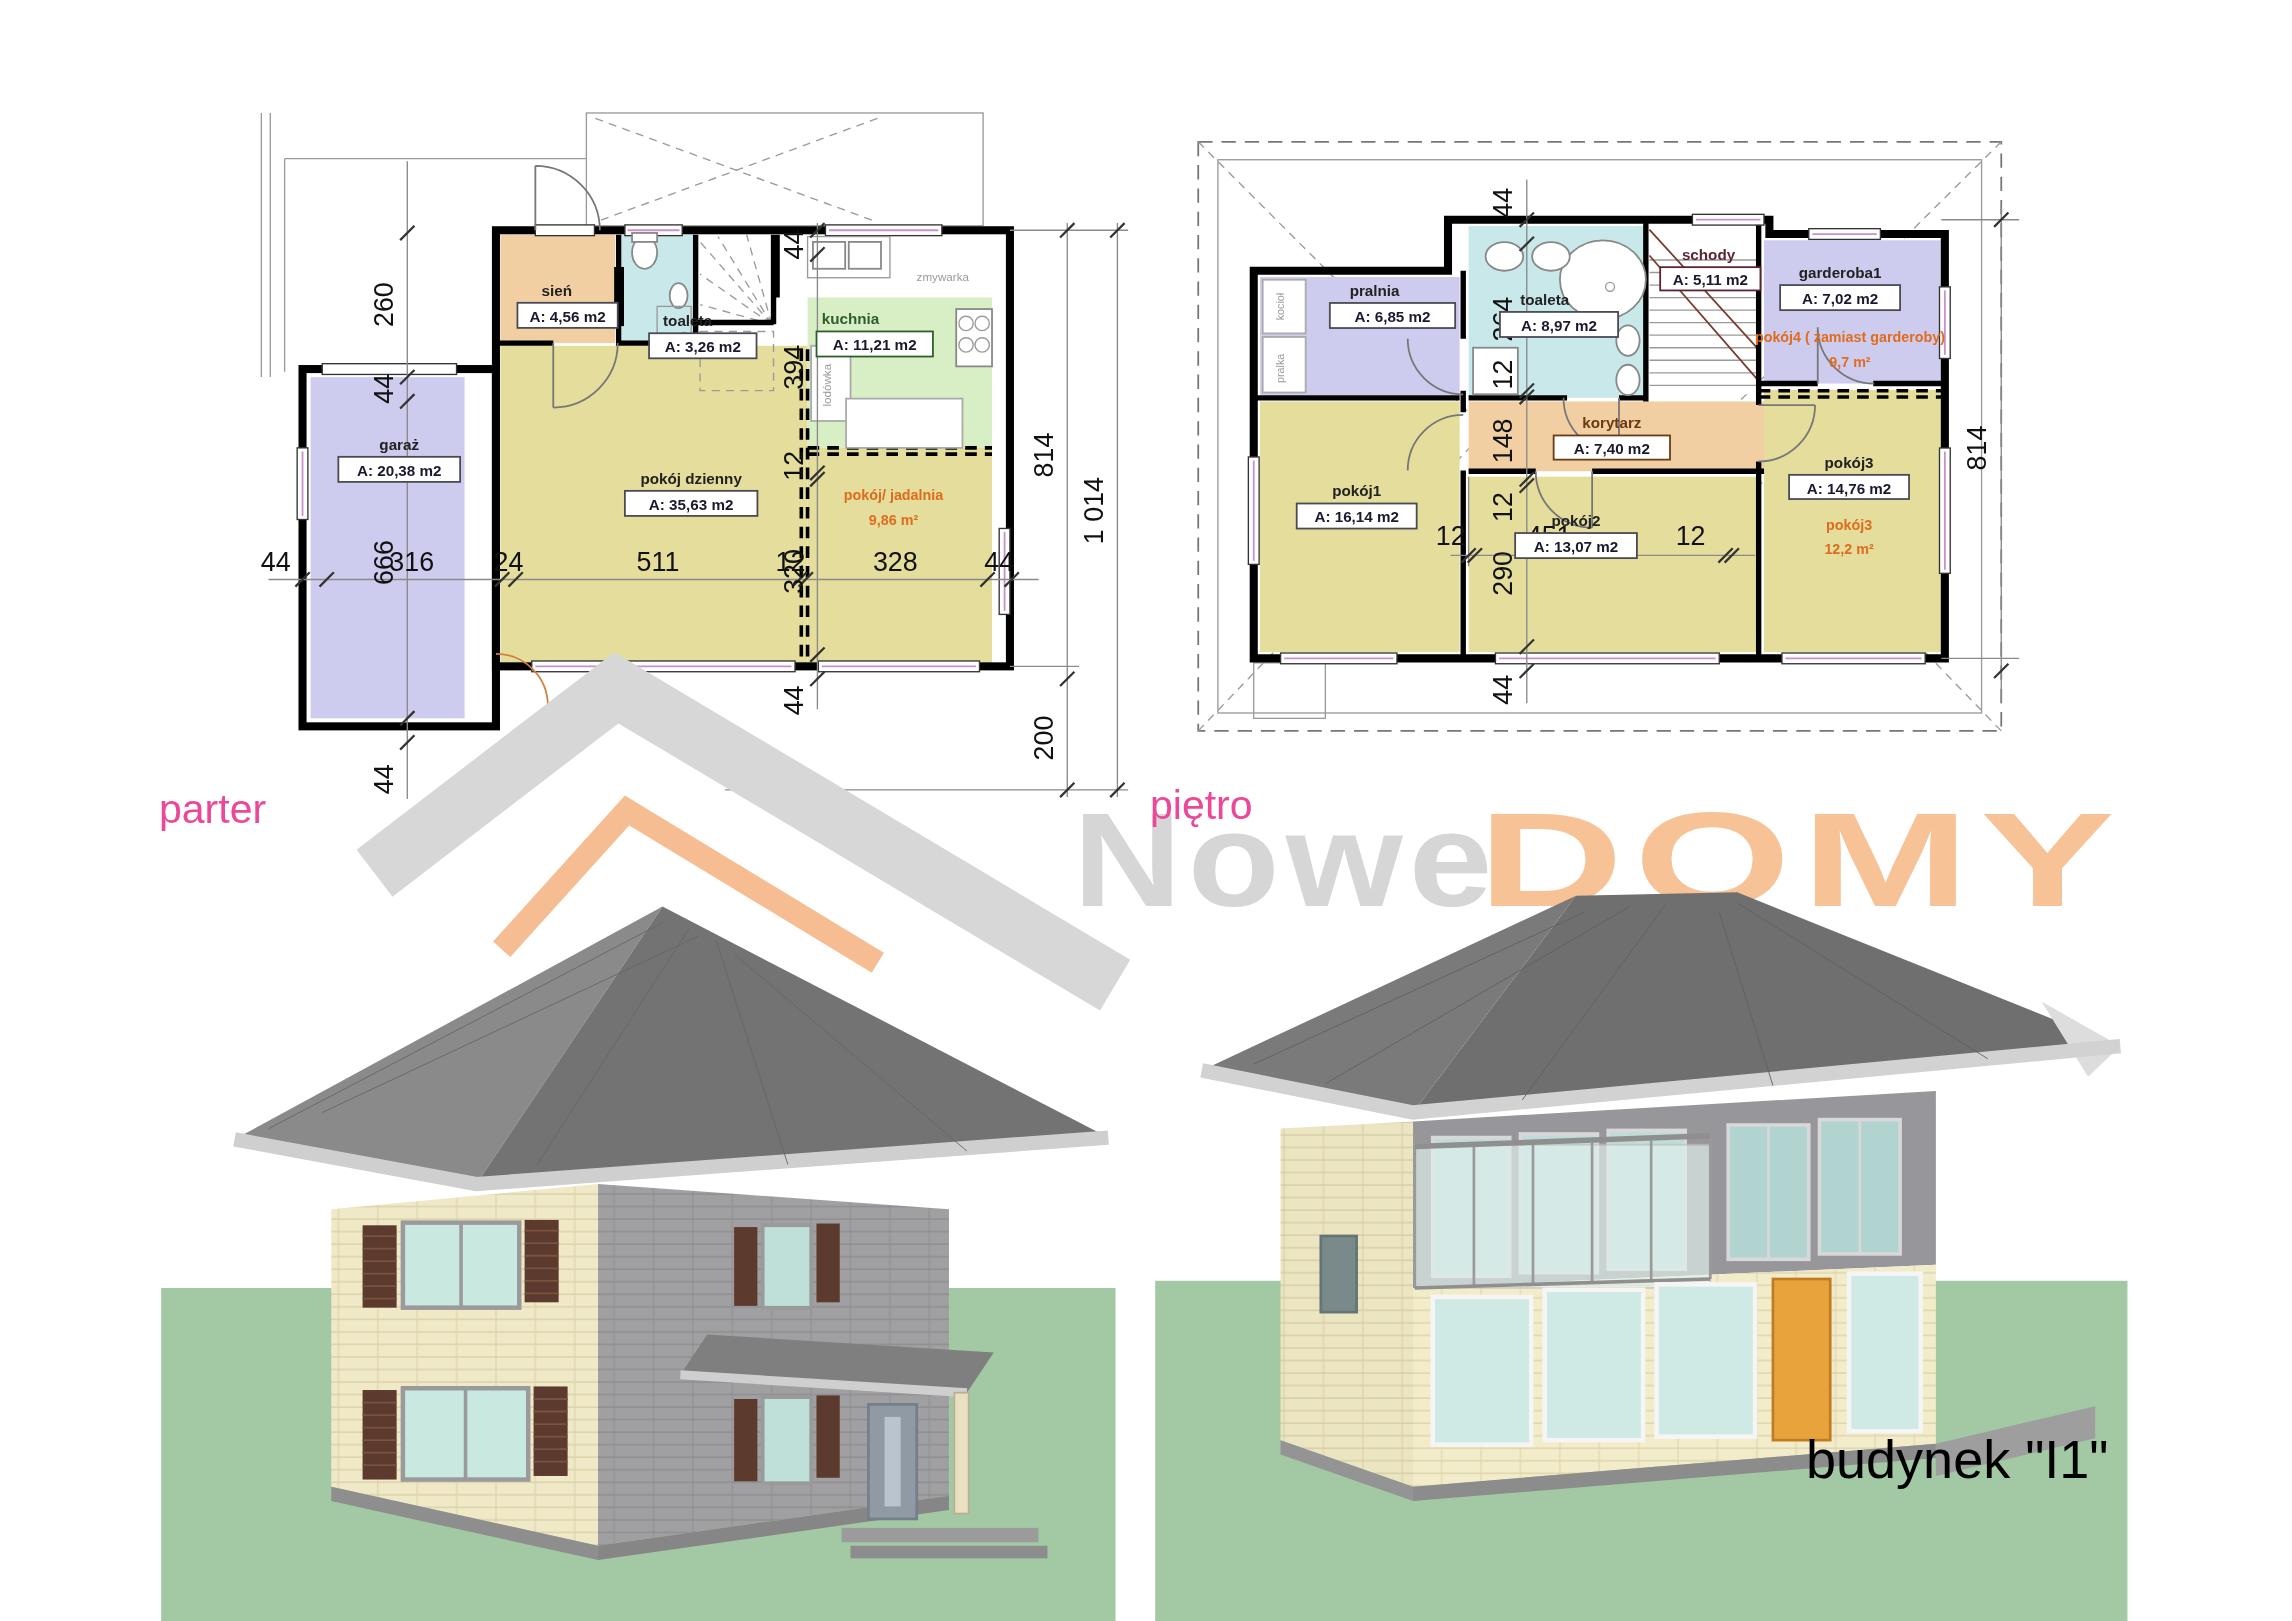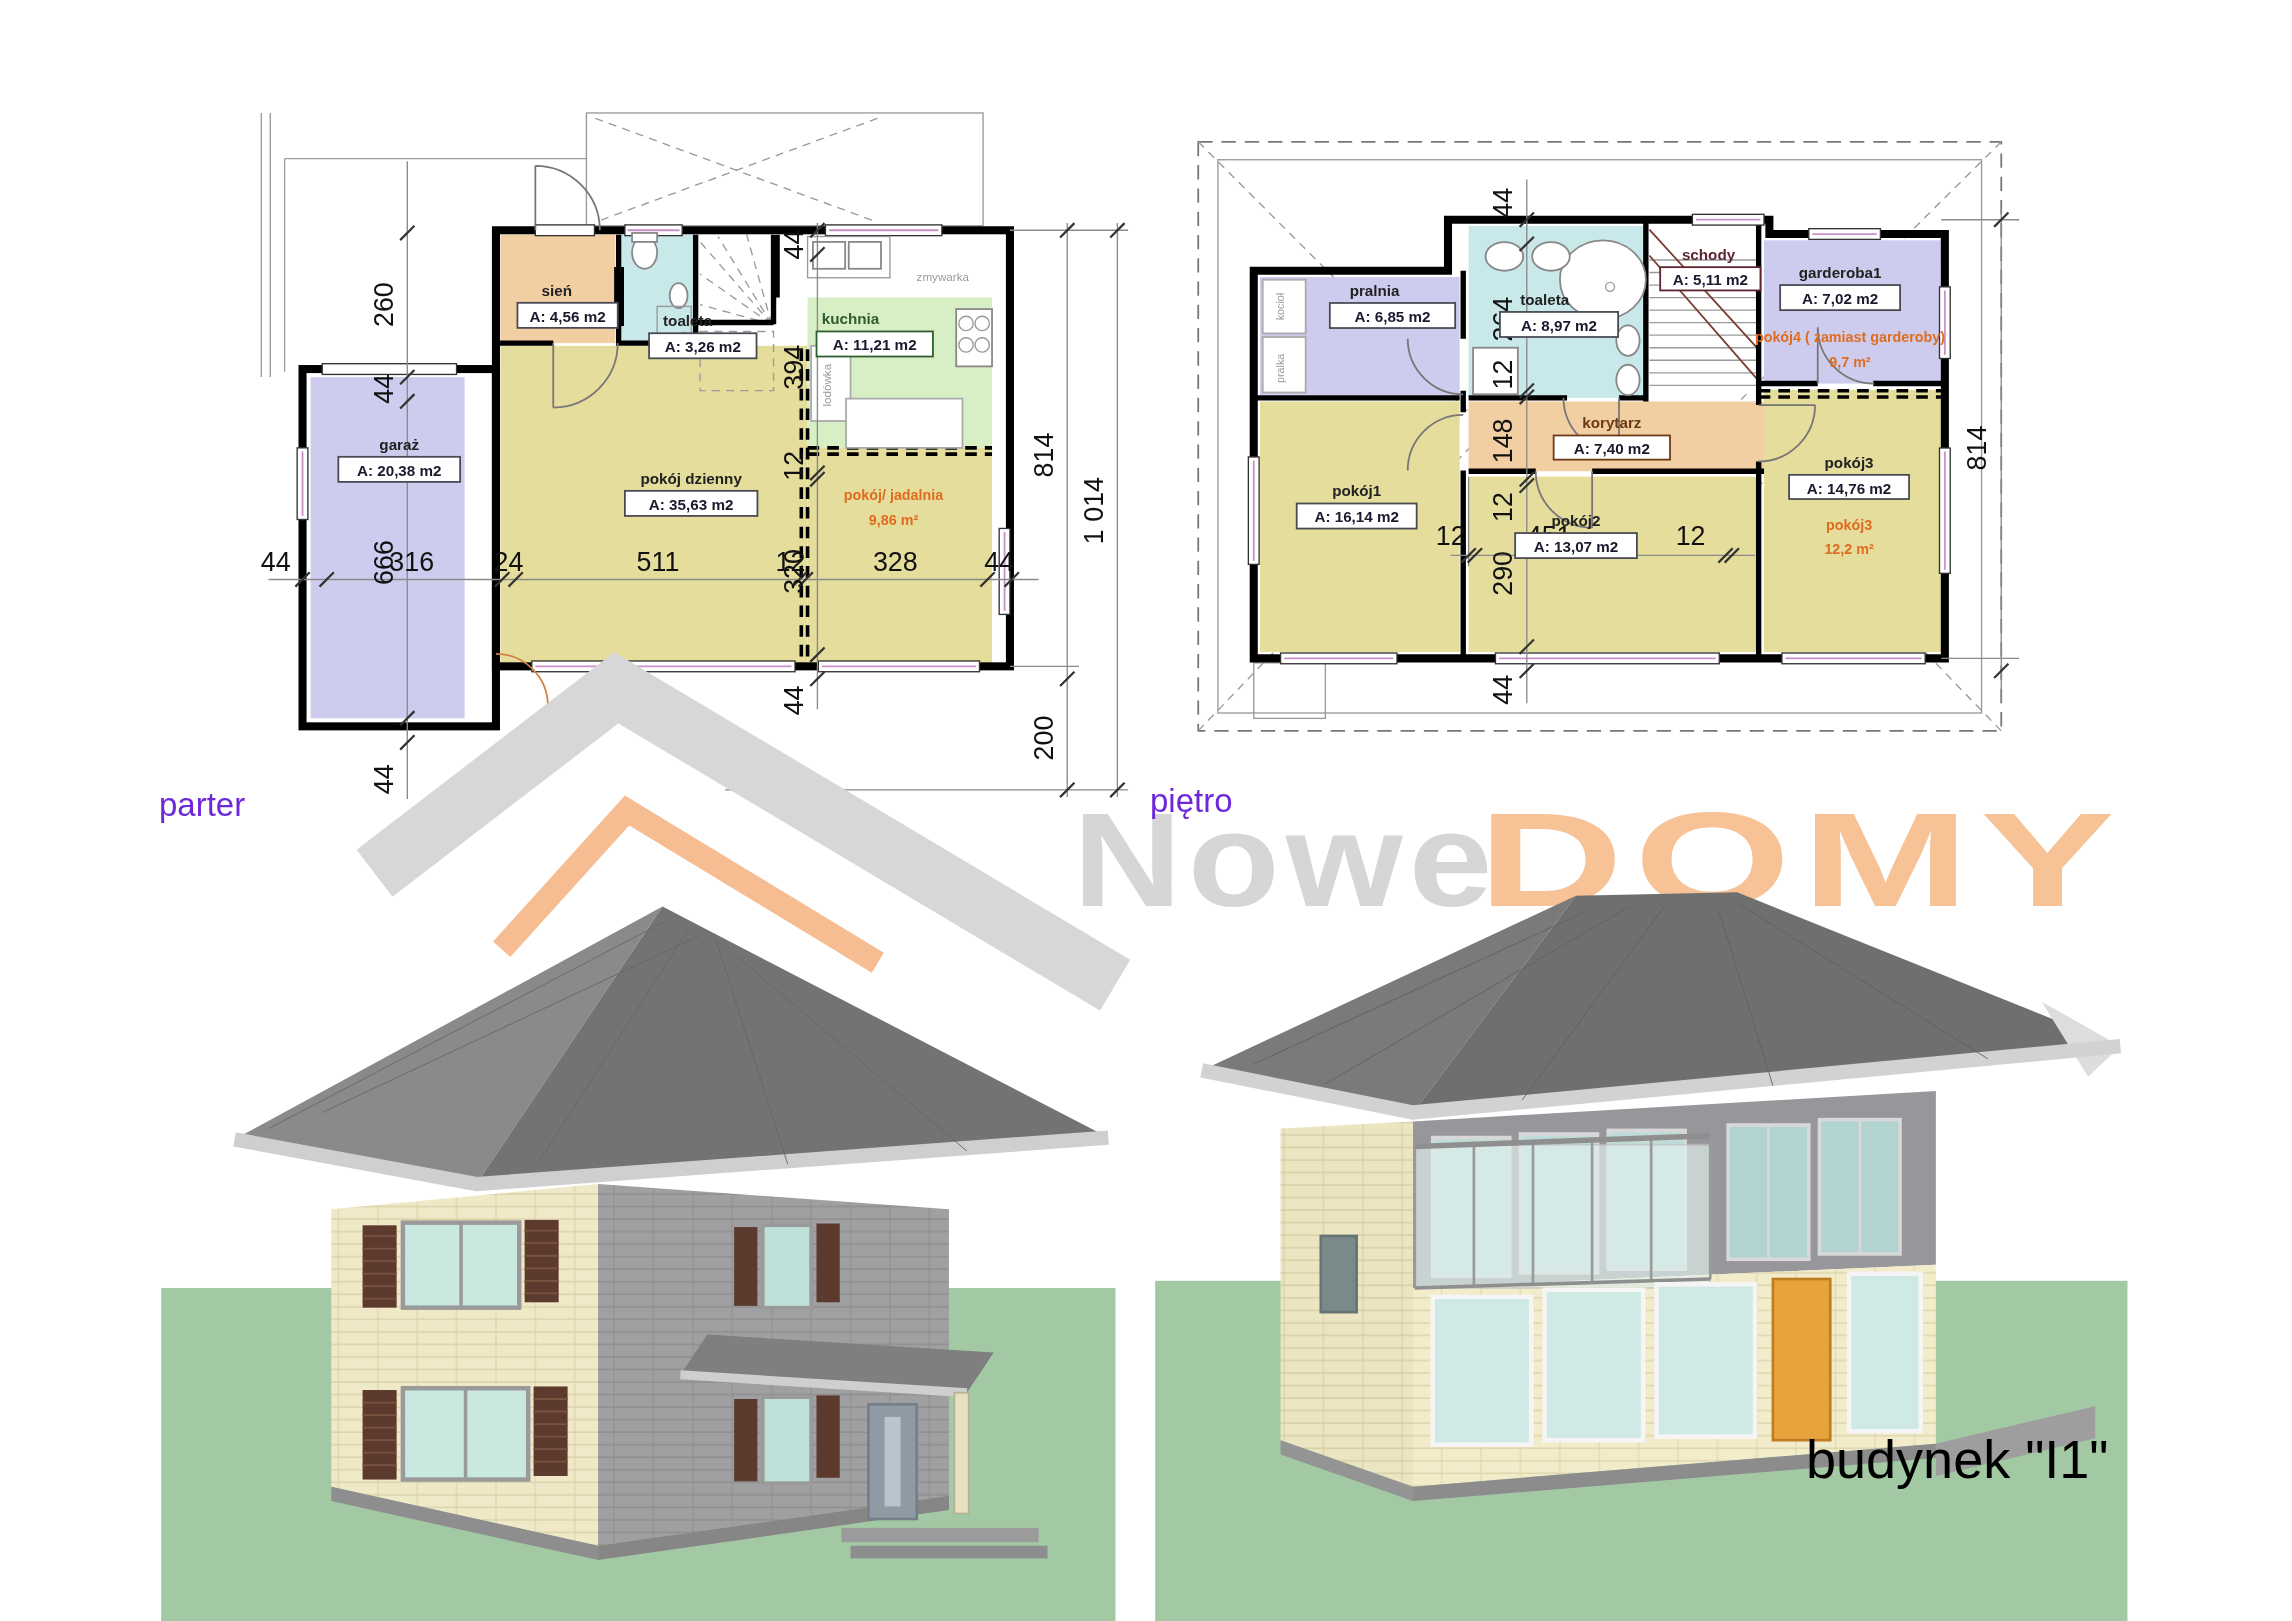--- a/index.html
+++ b/index.html
@@ -17,21 +17,21 @@
   .w6{stroke:#000;stroke-width:6;fill:none;}
   .dsh{stroke:#000;stroke-width:4;stroke-dasharray:13 9;fill:none;}
   .tg{stroke:#9a9a9a;stroke-width:1.5;fill:none;}
   .dg{stroke:#9a9a9a;stroke-width:1.5;stroke-dasharray:9 7;fill:none;}
   .dl{stroke:#8a8a8a;stroke-width:1.5;fill:none;}
   .tk{stroke:#333;stroke-width:2.5;fill:none;}
   .win{fill:#fff;stroke:#333;stroke-width:1.5;}
   .pk{stroke:#c98fc9;stroke-width:2;fill:none;}
   .arc{stroke:#777;stroke-width:2;fill:none;}
   .fix{fill:#fff;stroke:#888;stroke-width:2;}
-  .caption{position:absolute;font-size:33px;color:#6d28d9;}
+  .caption{position:absolute;font-size:41px;color:#ec4899;}
   .biglabel{position:absolute;font-size:54px;color:#000;}
 </style>
 </head>
 <body>
 
 <div id="canvas">
 
 <svg class="layer" style="left:134px;top:27px;z-index:1" width="1057" height="788" viewBox="0 0 1180 880">
 
   <g>

